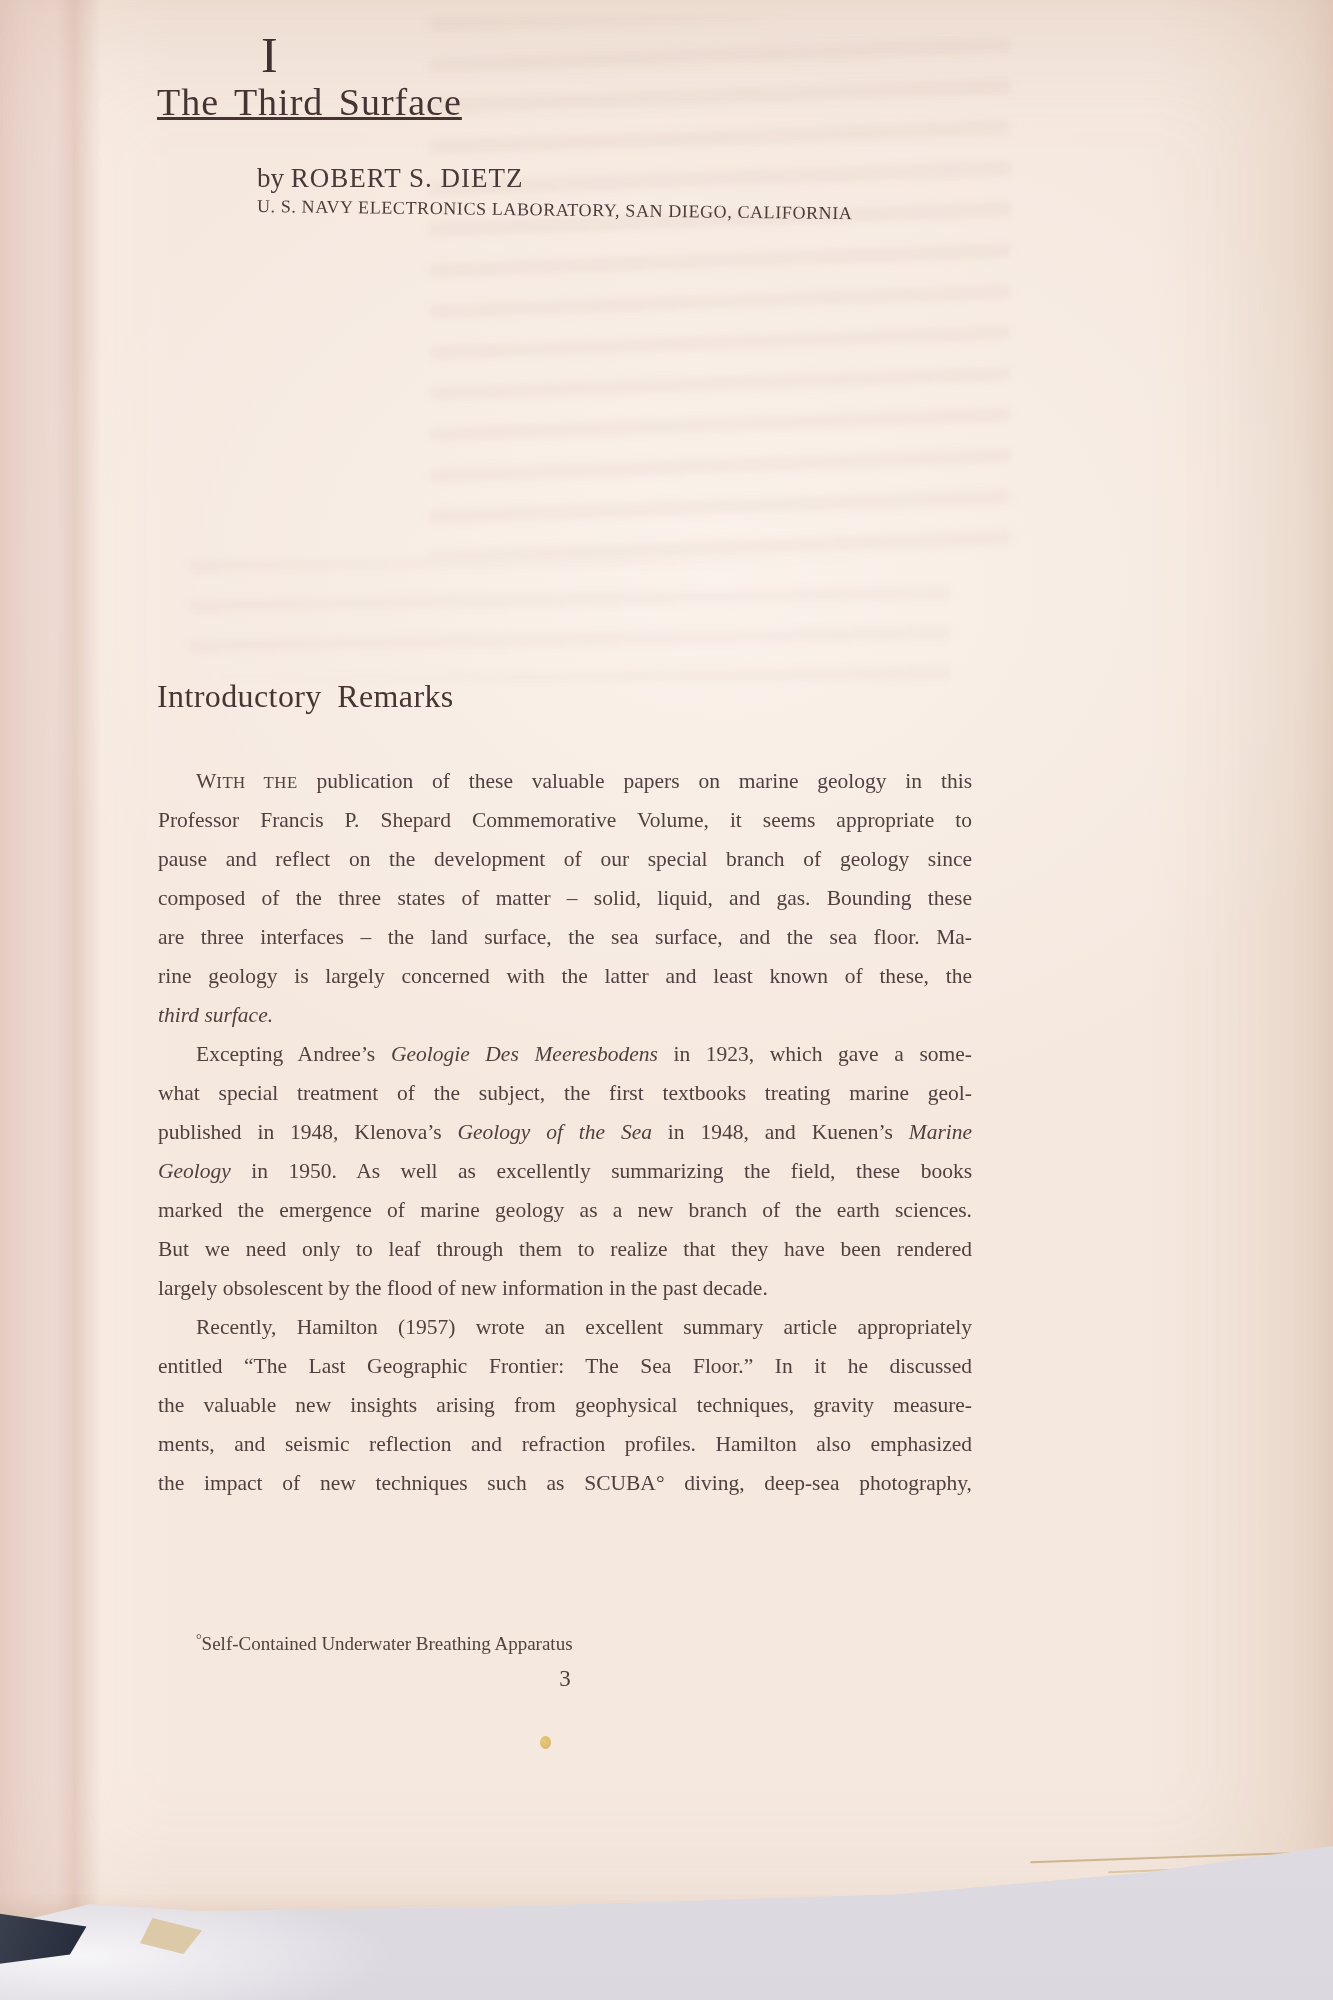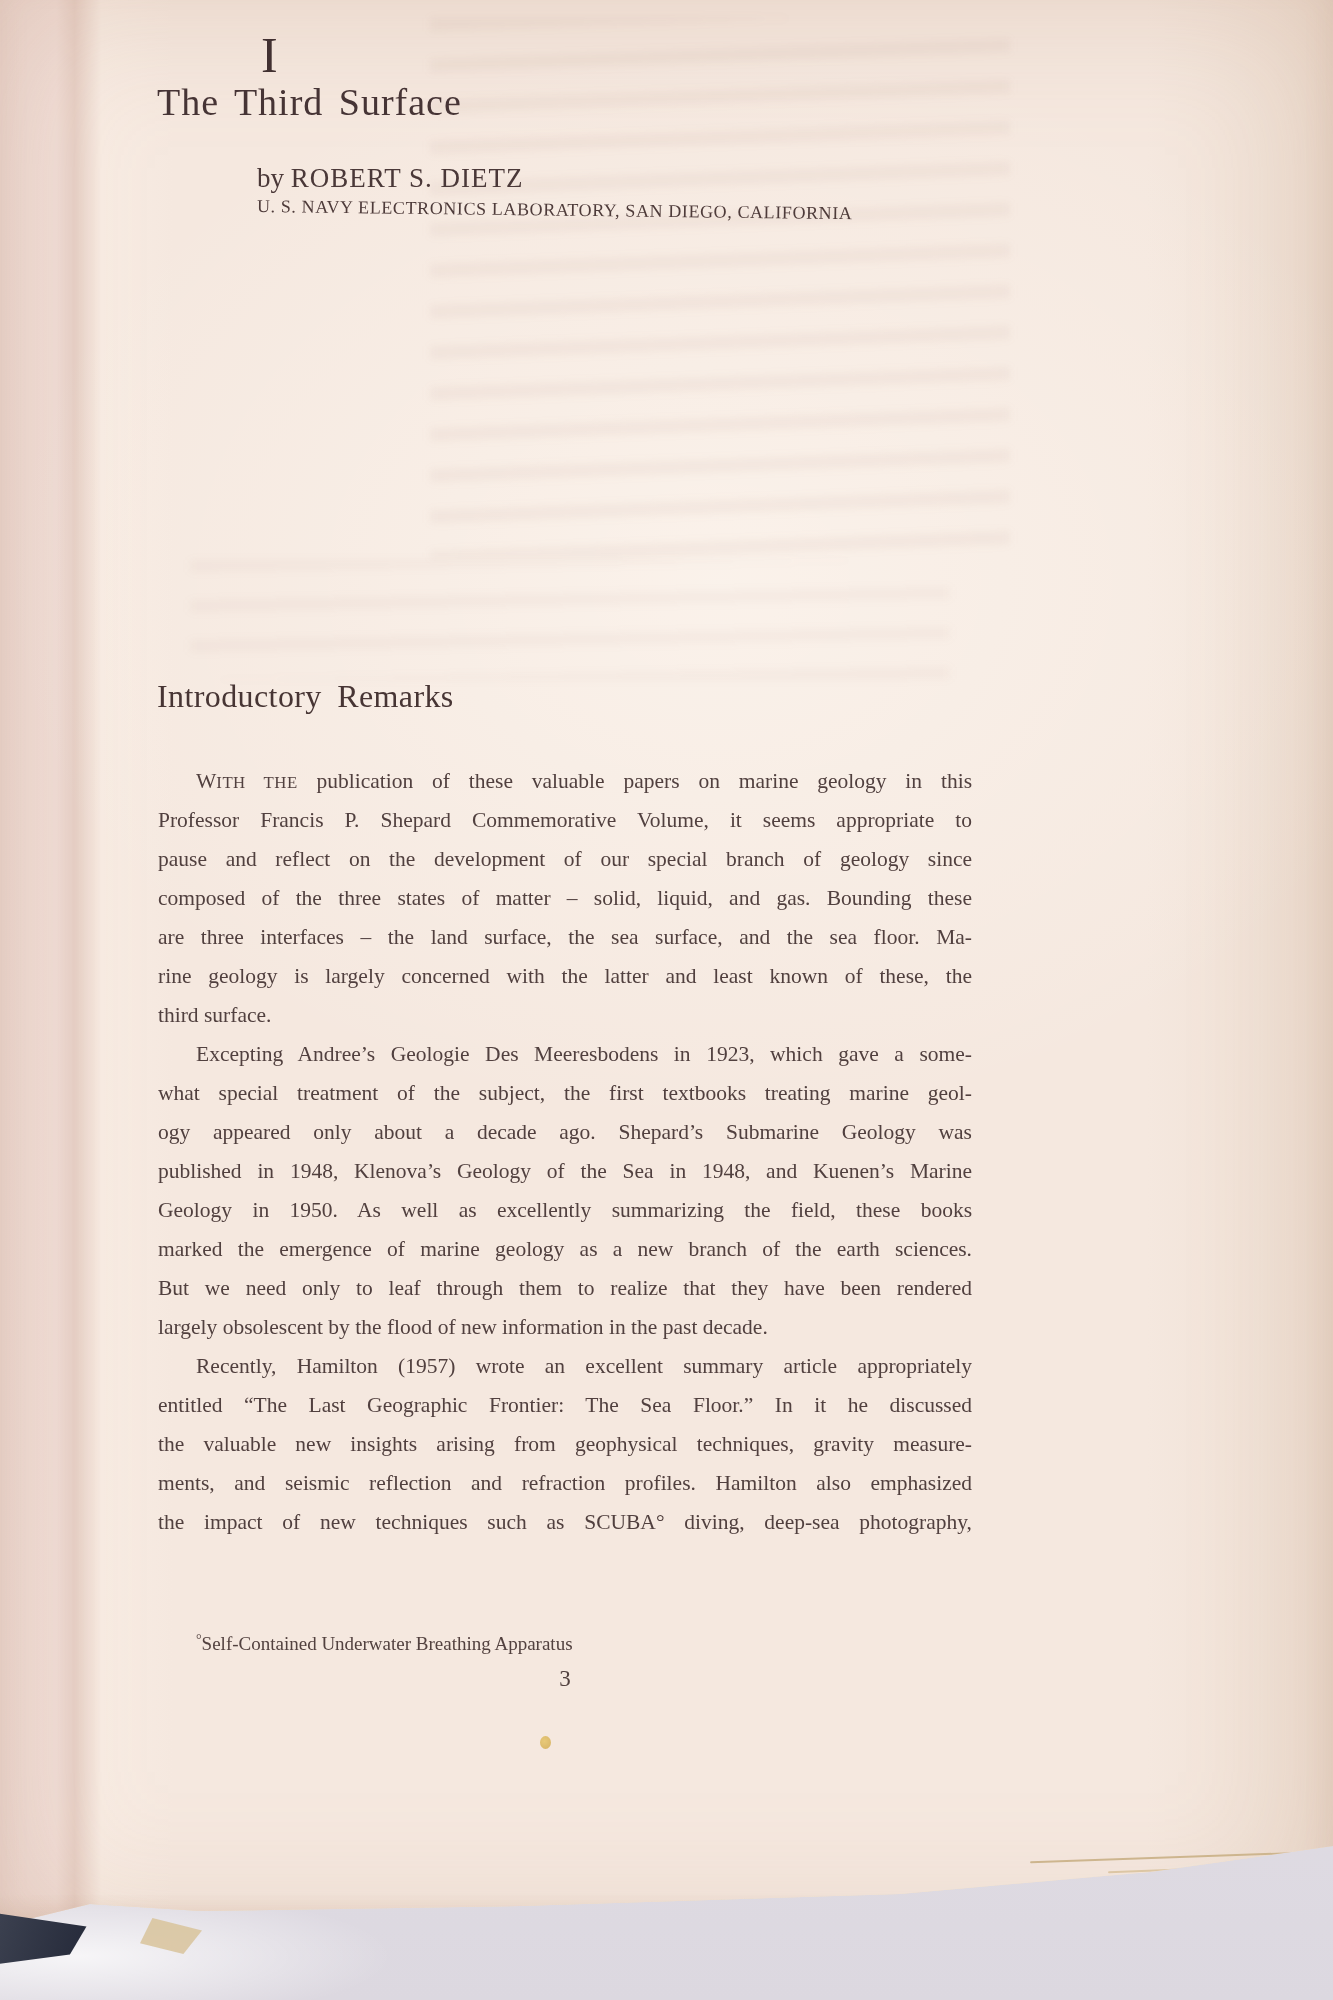--- a/index.html
+++ b/index.html
@@ -46,34 +46,34 @@
     position:absolute;left:140px;top:1918px;width:62px;height:36px;background:#d9c5a0;
     clip-path:polygon(20% 0,100% 35%,70% 100%,0 70%);opacity:.9;
   }
   .speck{
     position:absolute;left:540px;top:1736px;width:11px;height:13px;border-radius:50%;
     background:radial-gradient(circle at 40% 40%,#e3bd4e,#c89b32);opacity:.7;filter:blur(.5px);
   }
   
   .print{color:#4f3d3c;}
   .chapter-number{position:absolute;left:261px;top:26px;font-size:50px;color:#413031;}
-  .page-title{position:absolute;left:157px;top:80px;font-size:38px;letter-spacing:1px;word-spacing:5px;color:#463435;}
+  .page-title{position:absolute;left:157px;top:80px;font-size:38px;letter-spacing:1px;word-spacing:5px;color:#463435;text-decoration:underline;}
   .byline{position:absolute;left:257px;top:152px;font-size:27px;color:#4a3838;margin-top:11px;}
   .byline .author{letter-spacing:1px;}
   .affiliation{position:absolute;left:257px;top:196px;font-size:18px;letter-spacing:.6px;color:#4e3b3a;
     transform:rotate(.7deg);transform-origin:left center;}
   .section-heading{position:absolute;left:157px;top:678px;font-size:32px;word-spacing:7px;letter-spacing:.4px;color:#473534;}
   .body-text{position:absolute;left:158px;top:762px;width:814px;font-size:21.5px;color:#51403f;}
   .bodyline{
     height:39px;line-height:39px;overflow:hidden;
     text-align:justify;text-align-last:justify;text-justify:inter-word;
   }
   .bodyline.lastline{text-align-last:left;}
   .bodyline.indent{padding-left:38px;}
-  .bodyline span.i{}
+  .bodyline span.i{font-style:italic;}
   .bodyline span.sc{font-size:.78em;letter-spacing:.5px;}
   .footnote{position:absolute;left:196px;top:1632px;font-size:19px;color:#52413f;}
   .footnote .marker{font-size:14px;vertical-align:6px;}
   .page-number{position:absolute;left:158px;top:1666px;width:814px;text-align:center;font-size:23px;color:#52413f;}
 </style>
 </head>
 <body>
 
 <div class="table-sheen"></div>
 
@@ -99,21 +99,20 @@
         <div class="bodyline"><span>Professor Francis P. Shepard Commemorative Volume, it seems appropriate to</span></div>
         <div class="bodyline"><span>pause and reflect on the development of our special branch of geology since</span></div>
         <div class="bodyline"><span>composed of the three states of matter – solid, liquid, and gas. Bounding these</span></div>
         <div class="bodyline"><span>are three interfaces – the land surface, the sea surface, and the sea floor. Ma-</span></div>
         <div class="bodyline"><span>rine geology is largely concerned with the latter and least known of these, the</span></div>
         <div class="bodyline lastline"><span class="i">third surface.</span></div>
       </div>
       <div>
         <div class="bodyline indent"><span>Excepting Andree’s </span><span class="i">Geologie Des Meeresbodens</span><span> in 1923, which gave a some-</span></div>
         <div class="bodyline"><span>what special treatment of the subject, the first textbooks treating marine geol-</span></div>
-        <div class="bodyline"><span>ogy appeared only about a decade ago. Shepard’s </span><span class="i">Submarine Geology</span><span> was</span></div>
         <div class="bodyline"><span>published in 1948, Klenova’s </span><span class="i">Geology of the Sea</span><span> in 1948, and Kuenen’s </span><span class="i">Marine</span></div>
         <div class="bodyline"><span class="i">Geology</span><span> in 1950. As well as excellently summarizing the field, these books</span></div>
         <div class="bodyline"><span>marked the emergence of marine geology as a new branch of the earth sciences.</span></div>
         <div class="bodyline"><span>But we need only to leaf through them to realize that they have been rendered</span></div>
         <div class="bodyline lastline"><span>largely obsolescent by the flood of new information in the past decade.</span></div>
       </div>
       <div>
         <div class="bodyline indent"><span>Recently, Hamilton (1957) wrote an excellent summary article appropriately</span></div>
         <div class="bodyline"><span>entitled “The Last Geographic Frontier: The Sea Floor.” In it he discussed</span></div>
         <div class="bodyline"><span>the valuable new insights arising from geophysical techniques, gravity measure-</span></div>

